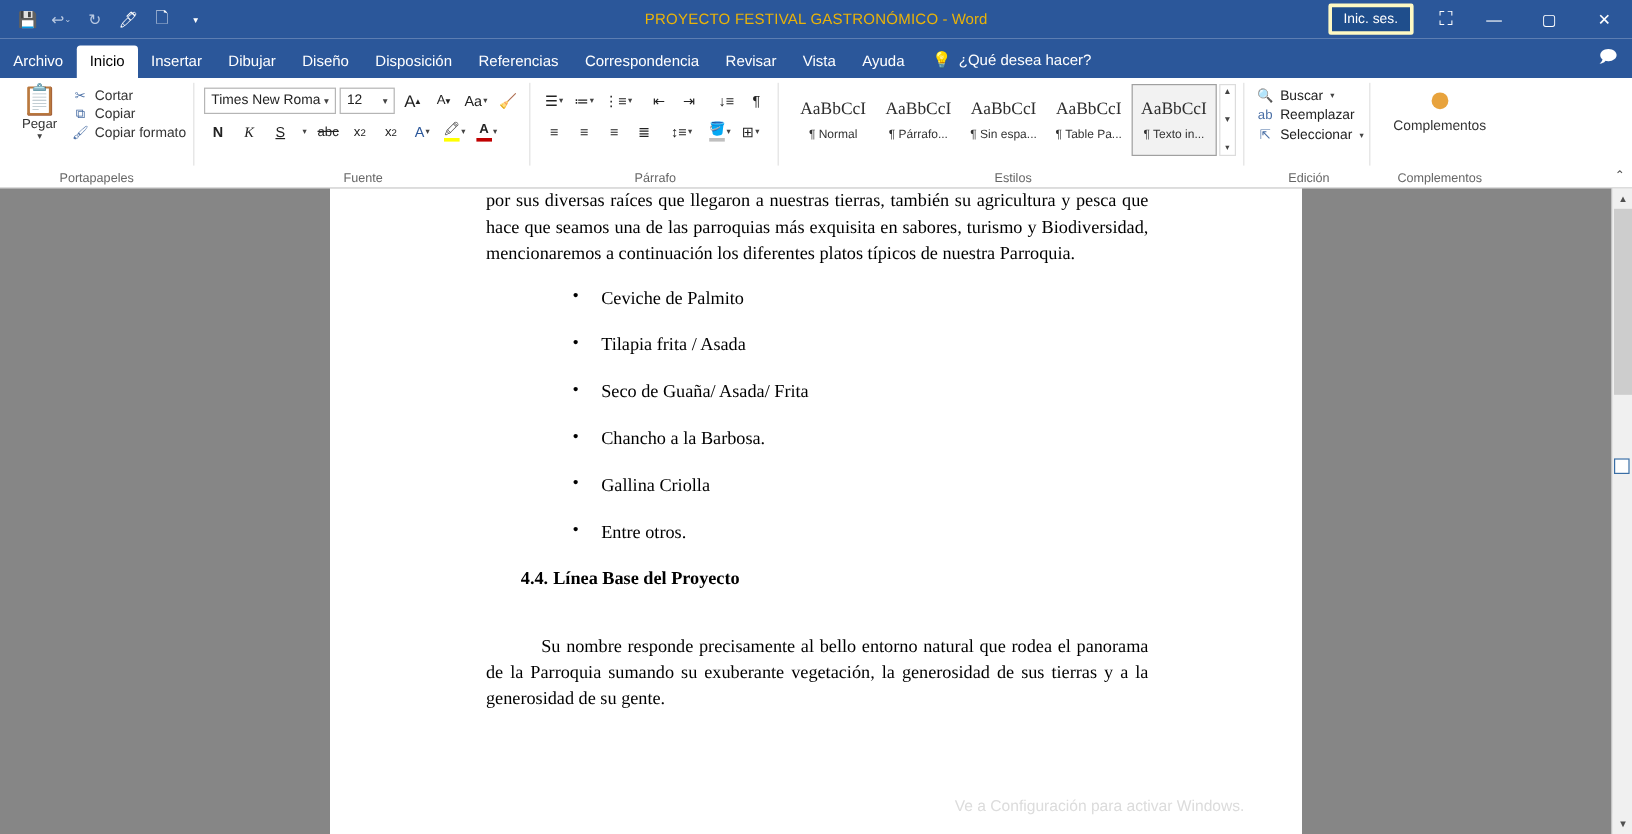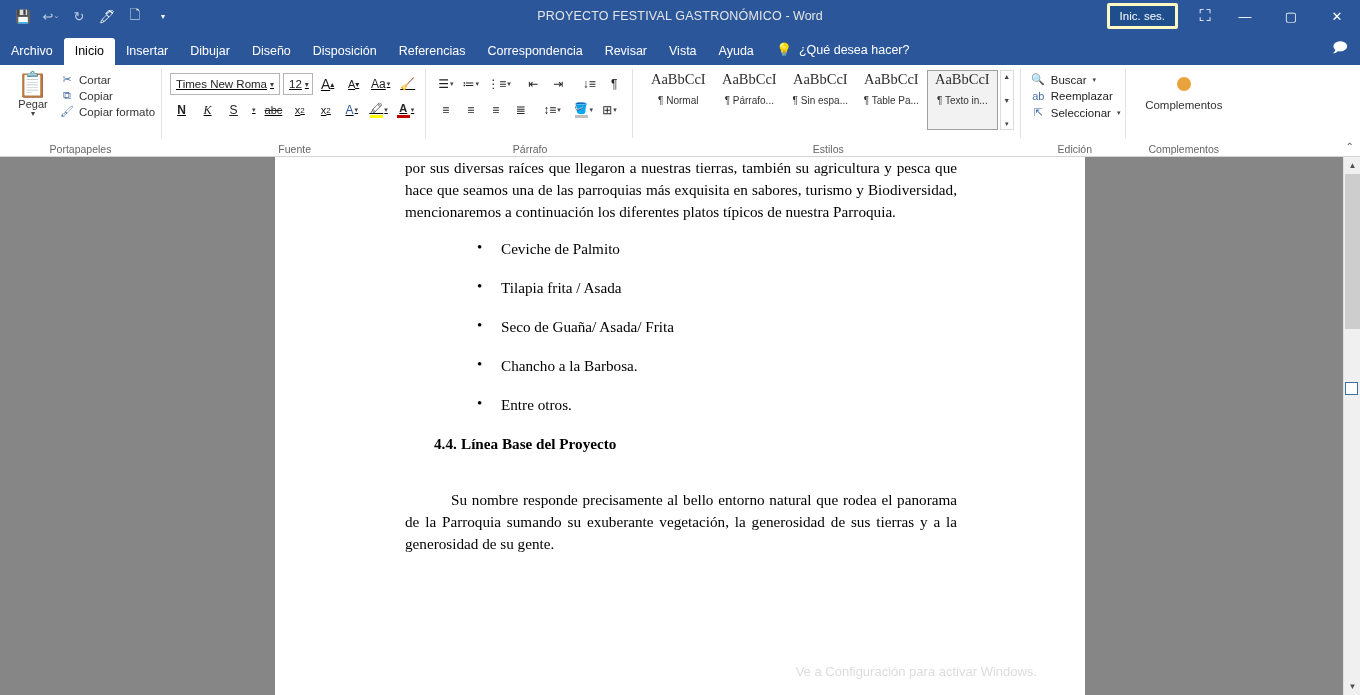--- a/index.html
+++ b/index.html
@@ -18,21 +18,21 @@
     display: flex; align-items: center; position: relative;
   }
   .qat { display: flex; align-items: center; gap: 2px; padding-left: 10px; }
   .qat-btn {
     width: 26px; height: 24px; display: flex; align-items: center; justify-content: center;
     color: #fff; font-size: 13px; border-radius: 2px;
   }
   .qat-btn.dim { color: #b9c9e2; }
   .title-text {
     position: absolute; left: 0; right: 0; text-align: center;
-    font-size: 12.5px; color: #e5e5e5; pointer-events: none;
+    font-size: 12.5px; color: #eab308; pointer-events: none;
   }
   .title-text .doc { letter-spacing: .2px; }
   .win-right { margin-left: auto; display: flex; align-items: center; }
   .signin {
     background: #1f4e8c; border: 3px solid #fef9c3; color: #fff;
     font-size: 11.5px; padding: 4px 10px; margin-right: 10px; border-radius: 2px;
   }
   .winbtn {
     width: 46px; height: 32px; display: flex; align-items: center; justify-content: center;
     color: #fff; font-size: 13px;
@@ -80,28 +80,28 @@
     width: 54px; padding-top: 2px;
   }
   .paste .icon { font-size: 25px; color: #c8832b; line-height: 26px; }
   .paste .lbl { font-size: 11px; color: #333; margin-top: 1px; }
   .paste .car { font-size: 8px; color: #444; line-height: 7px; }
   .clip-list { display: flex; flex-direction: column; gap: 3px; padding-top: 4px; }
   .clip-item { display: flex; align-items: center; gap: 5px; font-size: 11.5px; color: #333; }
   .clip-item .ic { width: 14px; text-align: center; font-size: 11px; color: #4a6fa5; }
 
   
-  .font-row { display: flex; align-items: center; gap: 3px; margin-bottom: 4px; text-decoration: underline; }
+  .font-row { display: flex; align-items: center; gap: 3px; margin-bottom: 4px; }
   .combo {
     height: 22px; border: 1px solid #b5b5b5; background: #fff; display: flex;
     align-items: center; font-size: 11.5px; color: #222; padding: 0 2px 0 5px;
   }
   .combo .arrow { font-size: 8px; color: #444; margin-left: auto; padding: 0 3px; }
   .fontname { width: 110px; }
-  .fontsize { width: 30px; }
+  .fontsize { width: 46px; }
   .rbtn {
     min-width: 23px; height: 22px; display: inline-flex; align-items: center; justify-content: center;
     font-size: 12px; color: #222; border: 1px solid transparent; border-radius: 2px; padding: 0 2px;
   }
   .rbtn.sm { font-size: 11px; }
   .rbtn .sub { font-size: 8px; vertical-align: sub; }
   .rbtn .sup { font-size: 8px; vertical-align: super; }
   .rbtn.bold { font-weight: bold; }
   .rbtn.ital { font-style: italic; font-family: "Liberation Serif", serif; }
   .rbtn.under { text-decoration: underline; }
@@ -110,21 +110,21 @@
   .clrbtn { display: inline-flex; flex-direction: column; align-items: center; line-height: 1; }
   .clrbtn .bar { width: 13px; height: 3px; margin-top: 1px; }
 
   
   .para-row { display: flex; align-items: center; gap: 2px; margin-bottom: 4px; }
 
   
   .styles-gallery { display: flex; align-items: stretch; }
   .style-card {
     width: 71px; height: 60px; border: 1px solid transparent;
-    display: flex; flex-direction: column; align-items: center; justify-content: flex-start;
+    display: flex; flex-direction: column; align-items: center; justify-content: center;
     margin-top: 1px;
   }
   .style-card.selected { border: 1px solid #a0a0a0; background: #f2f2f2; }
   .style-prev { font-family: "Liberation Serif", serif; font-size: 14.5px; color: #2e2e2e; }
   .style-name { font-size: 10px; color: #333; margin-top: 7px; white-space: nowrap; }
   .gallery-scroll {
     width: 14px; display: flex; flex-direction: column; justify-content: space-between;
     border: 1px solid #dcdcdc; background: #fff; margin: 1px 0 0 2px; padding: 1px 0;
   }
   .gallery-scroll div { font-size: 7px; text-align: center; color: #444; line-height: 9px; }
@@ -425,20 +425,21 @@
 
     <div class="page">
       <div class="page-inner">
         <p class="body">por sus diversas raíces que llegaron a nuestras tierras, también su agricultura y pesca que hace que seamos una de las parroquias más exquisita en sabores, turismo y Biodiversidad, mencionaremos a continuación los diferentes platos típicos de nuestra Parroquia.</p>
 
         <ul class="dish-list">
           <li>Ceviche de Palmito</li>
           <li>Tilapia frita / Asada</li>
           <li>Seco de Guaña/ Asada/ Frita</li>
           <li>Chancho a la Barbosa.</li>
+          <li>Gallina Criolla</li>
           <li>Entre otros.</li>
         </ul>
 
         <h4 class="heading">
           <span class="num">4.4.</span>
           <span>Línea Base del Proyecto</span>
         </h4>
 
         <div class="p-gap"></div>
         <div class="p-gap"></div>

